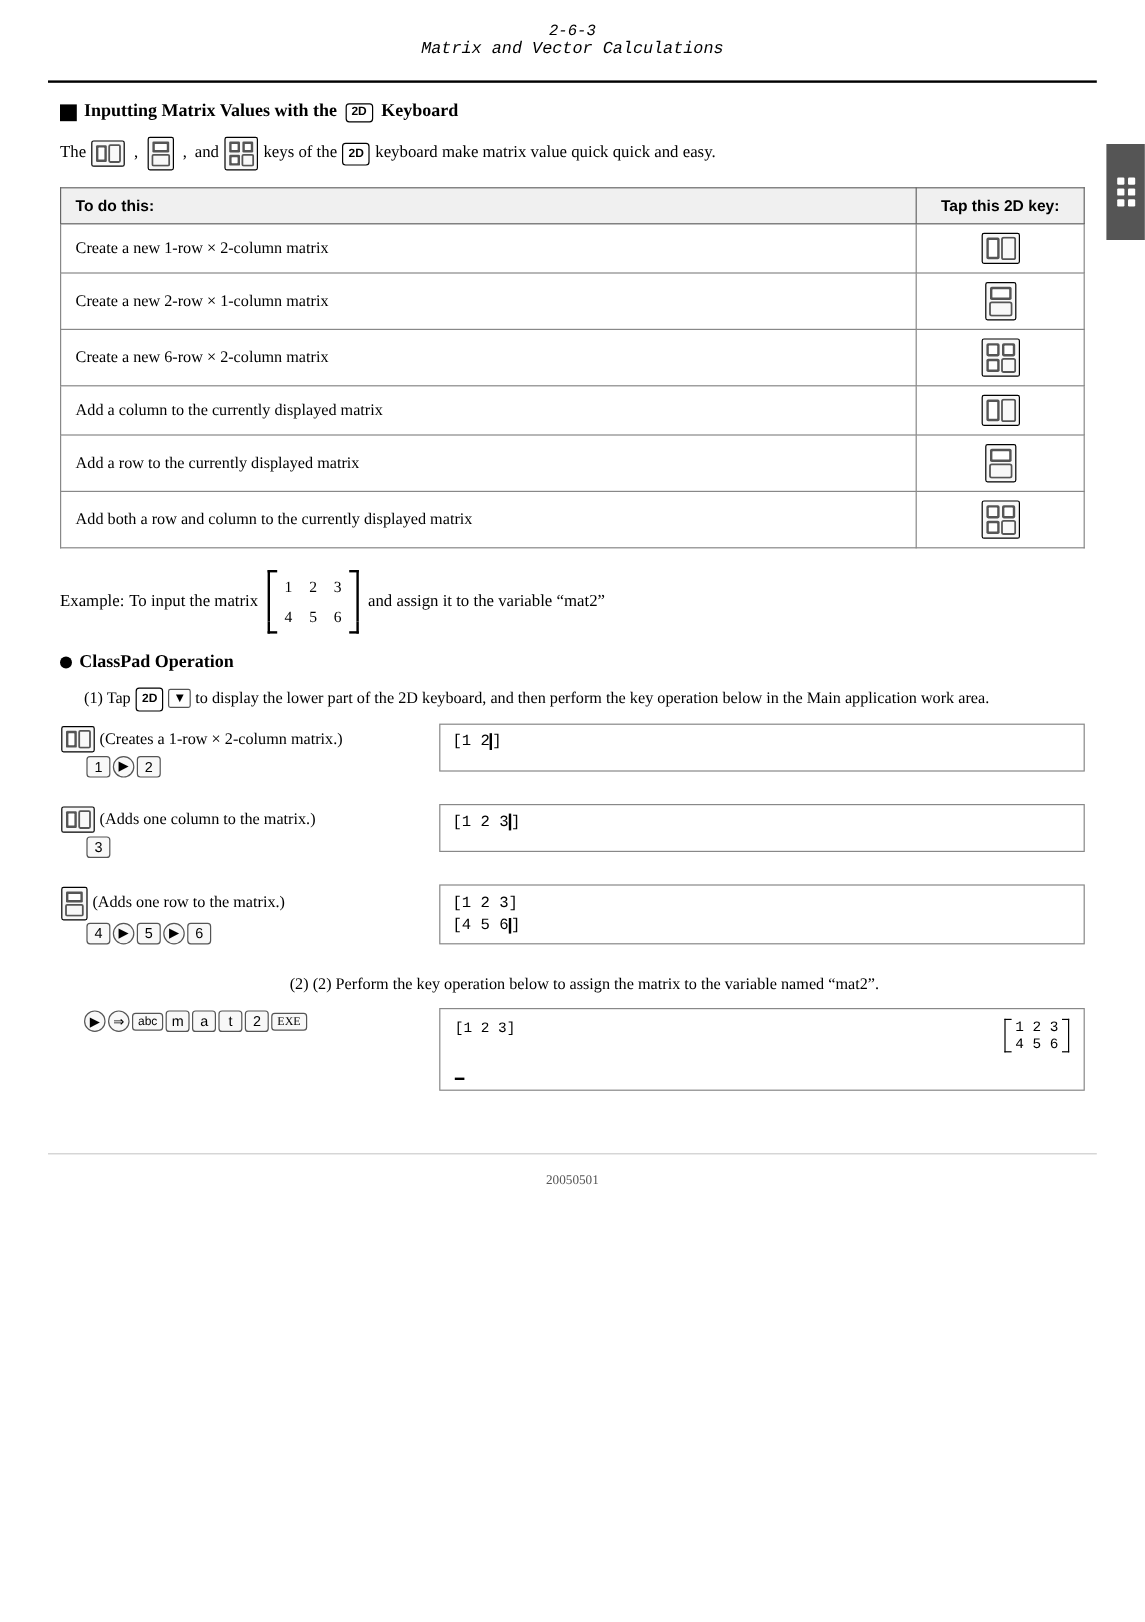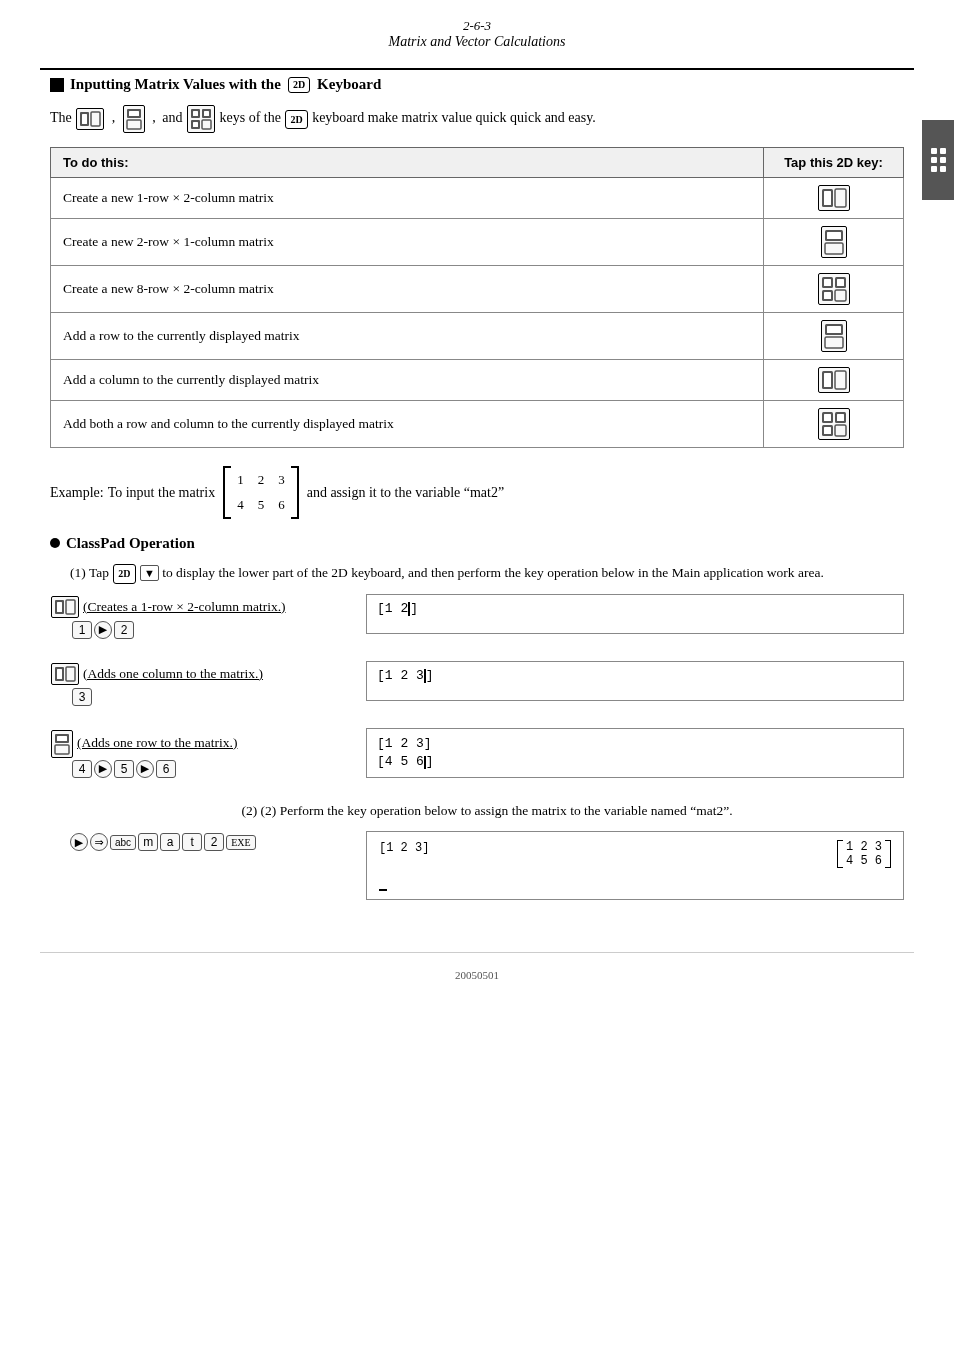--- a/index.html
+++ b/index.html
@@ -42,38 +42,39 @@
       height: 6px;
       background: white;
       border-radius: 1px;
     }
 
     
     .header {
       text-align: center;
       padding: 18px 40px 10px 40px;
       font-style: italic;
+      font-family: Liberation Mono, monospace;
     }
     .header .page-ref {
       font-size: 13px;
     }
     .header .chapter-title {
       font-size: 14px;
     }
 
     
     .top-divider {
       border: none;
       border-top: 2px solid #000;
       margin: 8px 40px 0 40px;
     }
 
     
     .content {
-      padding: 6px 50px 20px 50px;
+      padding: 16px 50px 20px 50px;
     }
 
     
     .section-heading {
       font-size: 15px;
       font-weight: bold;
       display: flex;
       align-items: center;
       gap: 6px;
       margin-bottom: 12px;
@@ -88,21 +89,21 @@
 
     
     .key-box {
       display: inline-flex;
       align-items: center;
       justify-content: center;
       border: 1.5px solid #000;
       border-radius: 3px;
       padding: 1px 4px;
       font-size: 11px;
-      font-family: Liberation Serif, serif;
+      font-family: Liberation Sans, sans-serif;
       background: #f0f0f0;
       vertical-align: middle;
       margin: 0 1px;
       min-width: 22px;
       min-height: 16px;
     }
     .key-box.two-d {
       font-size: 10px;
       font-weight: bold;
       background: #fff;
@@ -273,21 +274,20 @@
     }
 
     .action-line {
       font-size: 13.5px;
       margin: 2px 0;
       display: flex;
       align-items: center;
       flex-wrap: wrap;
       gap: 3px;
       line-height: 1.7;
-      text-decoration: underline;
     }
 
     .bottom-divider {
       border: none;
       border-top: 1px solid #ccc;
       margin: 16px 40px;
     }
 
     .page-number {
       text-align: center;
@@ -469,50 +469,50 @@
             <td>Create a new 2-row × 1-column matrix</td>
             <td class="key-cell"><span class="matrix-icon">
         <svg width="20" height="26" viewBox="0 0 20 26">
           <rect x="1" y="1" width="18" height="11" rx="1.5" fill="#555"></rect>
           <rect x="3" y="3" width="14" height="7" fill="white" rx="0.5"></rect>
           <rect x="1" y="14" width="18" height="11" rx="1.5" fill="none" stroke="#555" stroke-width="1.5"></rect>
         </svg>
       </span></td>
           </tr>
           <tr>
-            <td>Create a new 8-row × 2-column matrix</td>
+            <td>Create a new 6-row × 2-column matrix</td>
             <td class="key-cell"><span class="matrix-icon">
         <svg width="26" height="26" viewBox="0 0 26 26">
           <rect x="1" y="1" width="11" height="11" rx="1.5" fill="#555"></rect>
           <rect x="3" y="3" width="7" height="7" fill="white" rx="0.5"></rect>
           <rect x="14" y="1" width="11" height="11" rx="1.5" fill="#555"></rect>
           <rect x="16" y="3" width="7" height="7" fill="white" rx="0.5"></rect>
           <rect x="1" y="14" width="11" height="11" rx="1.5" fill="#555"></rect>
           <rect x="3" y="16" width="7" height="7" fill="white" rx="0.5"></rect>
           <rect x="14" y="14" width="11" height="11" rx="1.5" fill="none" stroke="#555" stroke-width="1.5"></rect>
         </svg>
       </span></td>
           </tr>
           <tr>
+            <td>Add a column to the currently displayed matrix</td>
+            <td class="key-cell"><span class="matrix-icon">
+        <svg width="26" height="20" viewBox="0 0 26 20">
+          <rect x="1" y="1" width="11" height="18" rx="1.5" fill="#555"></rect>
+          <rect x="3" y="3" width="7" height="14" fill="white" rx="0.5"></rect>
+          <rect x="14" y="1" width="11" height="18" rx="1.5" fill="none" stroke="#555" stroke-width="1.5"></rect>
+        </svg>
+      </span></td>
+          </tr>
+          <tr>
             <td>Add a row to the currently displayed matrix</td>
             <td class="key-cell"><span class="matrix-icon">
         <svg width="20" height="26" viewBox="0 0 20 26">
           <rect x="1" y="1" width="18" height="11" rx="1.5" fill="#555"></rect>
           <rect x="3" y="3" width="14" height="7" fill="white" rx="0.5"></rect>
           <rect x="1" y="14" width="18" height="11" rx="1.5" fill="none" stroke="#555" stroke-width="1.5"></rect>
-        </svg>
-      </span></td>
-          </tr>
-          <tr>
-            <td>Add a column to the currently displayed matrix</td>
-            <td class="key-cell"><span class="matrix-icon">
-        <svg width="26" height="20" viewBox="0 0 26 20">
-          <rect x="1" y="1" width="11" height="18" rx="1.5" fill="#555"></rect>
-          <rect x="3" y="3" width="7" height="14" fill="white" rx="0.5"></rect>
-          <rect x="14" y="1" width="11" height="18" rx="1.5" fill="none" stroke="#555" stroke-width="1.5"></rect>
         </svg>
       </span></td>
           </tr>
           <tr>
             <td>Add both a row and column to the currently displayed matrix</td>
             <td class="key-cell"><span class="matrix-icon">
         <svg width="26" height="26" viewBox="0 0 26 26">
           <rect x="1" y="1" width="11" height="11" rx="1.5" fill="#555"></rect>
           <rect x="3" y="3" width="7" height="7" fill="white" rx="0.5"></rect>
           <rect x="14" y="1" width="11" height="11" rx="1.5" fill="#555"></rect>

